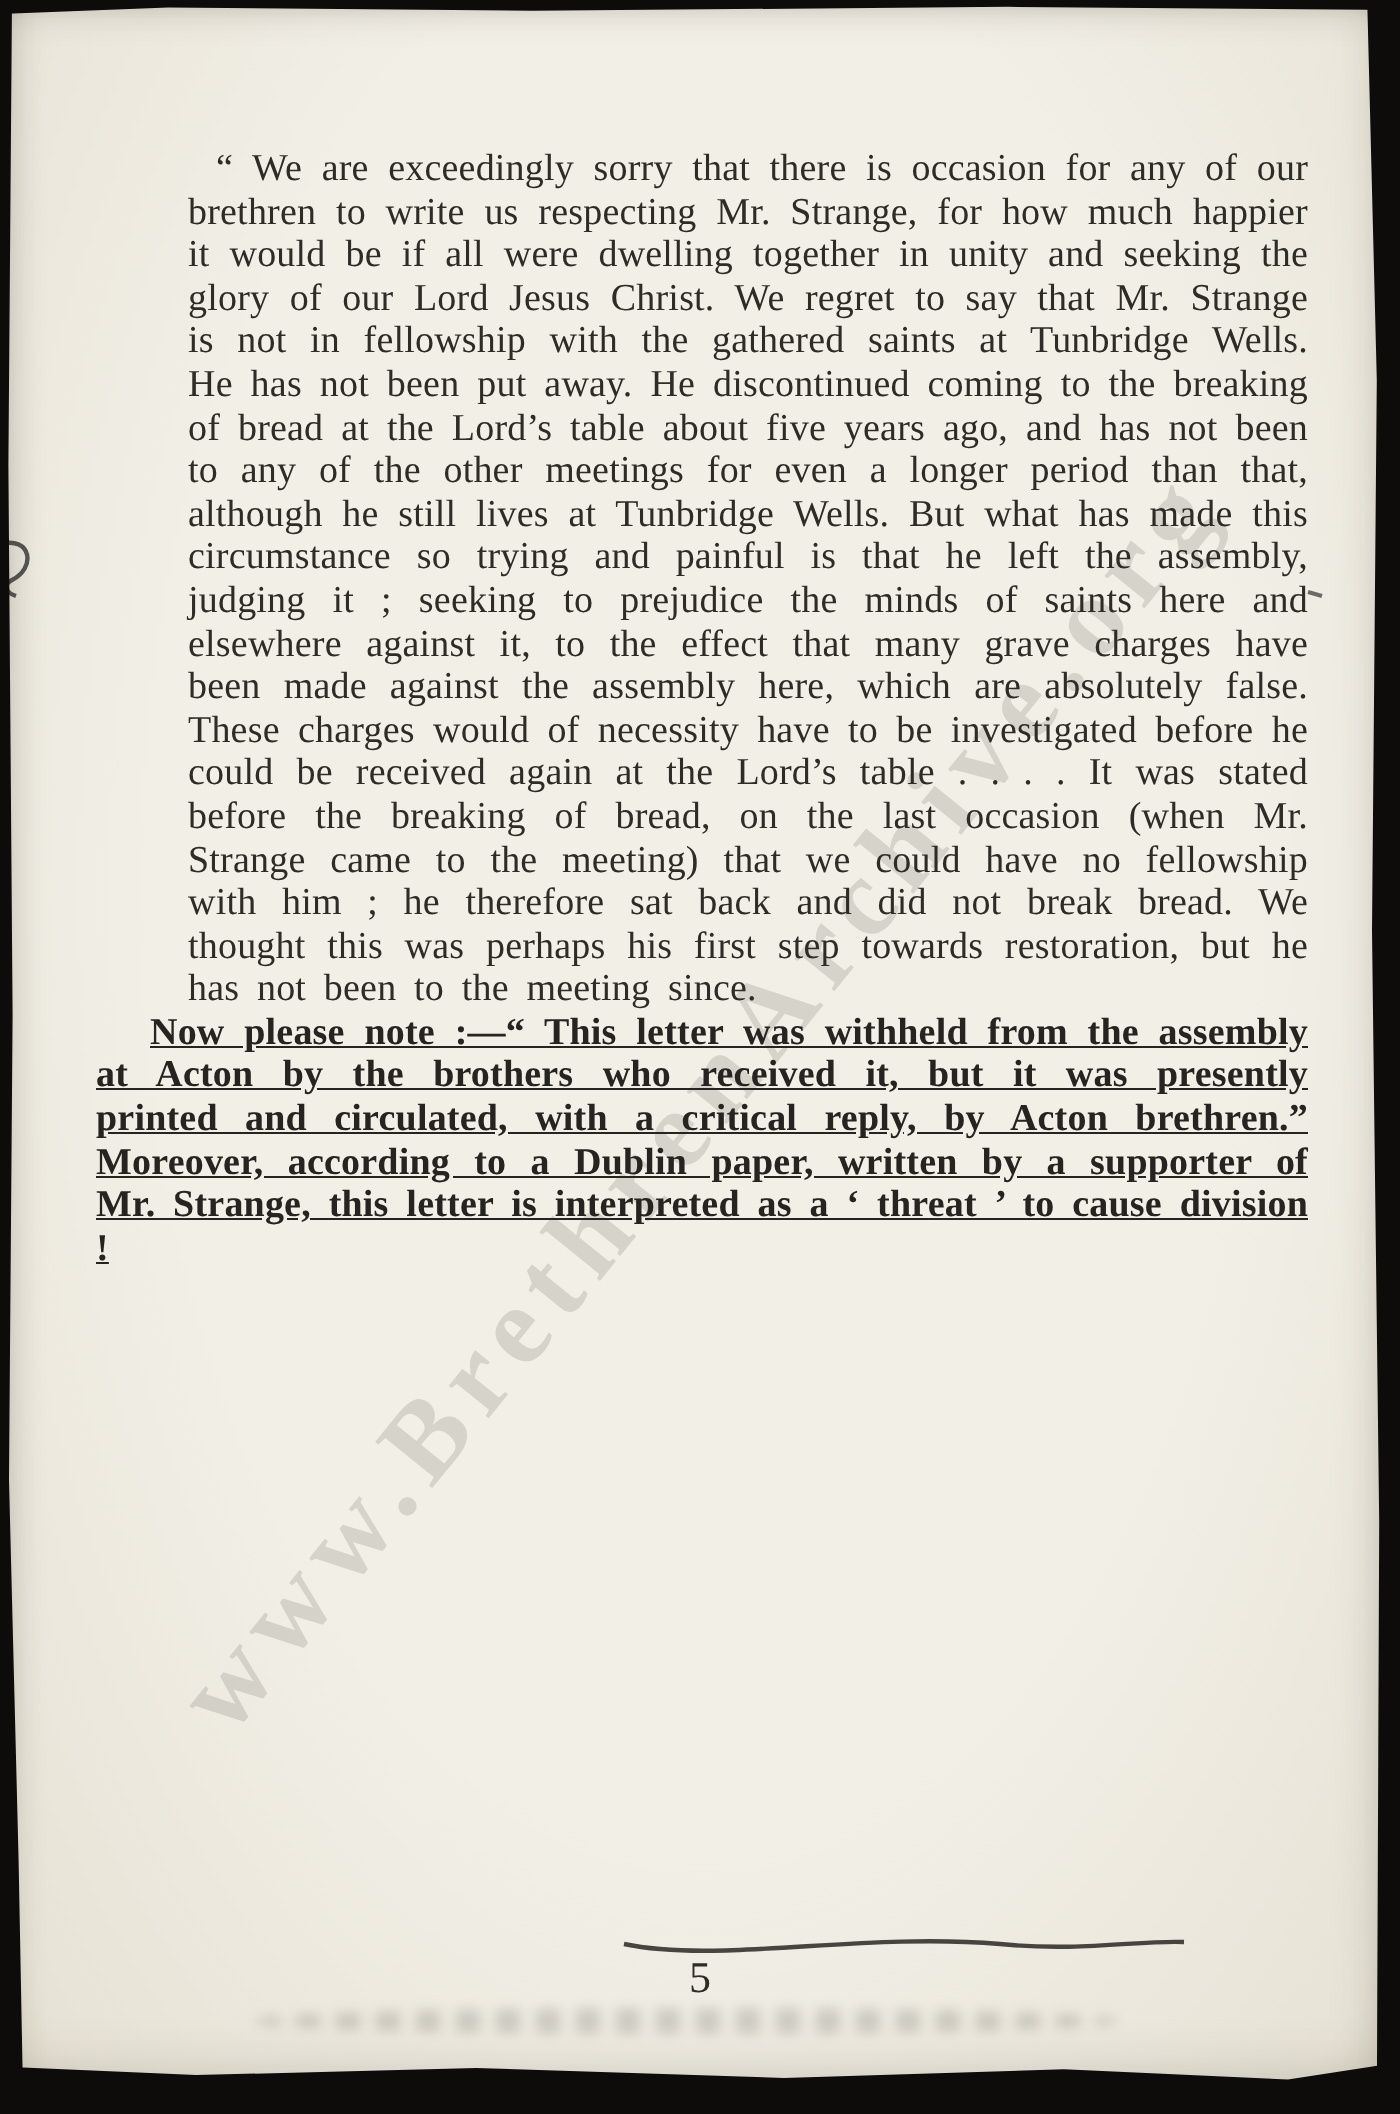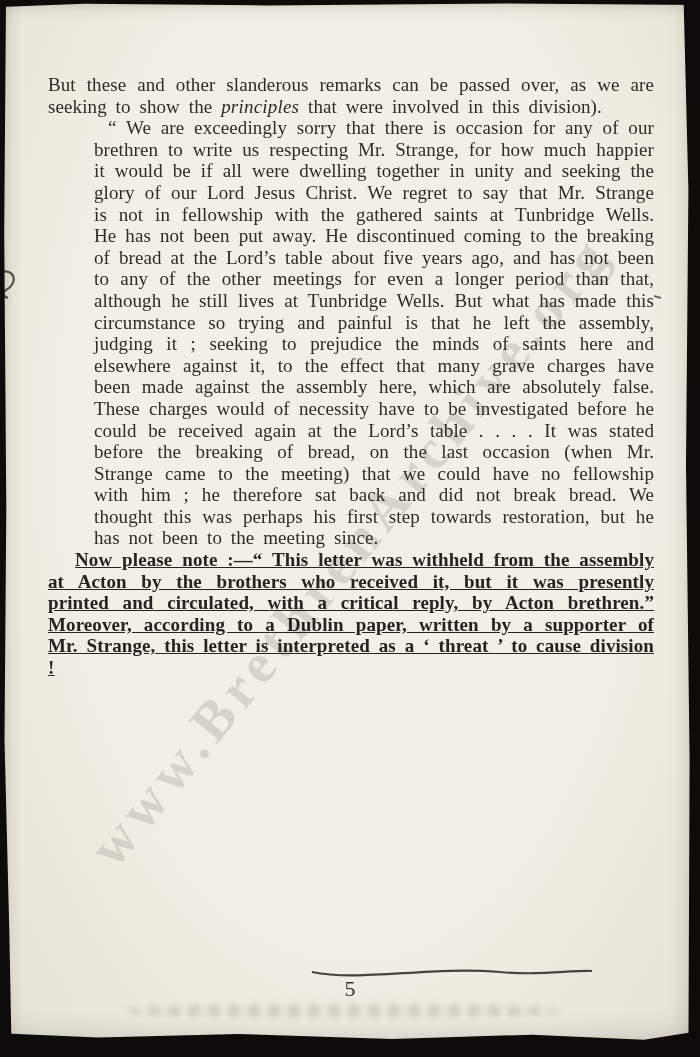--- a/index.html
+++ b/index.html
@@ -69,21 +69,20 @@
   }
 </style>
 </head>
 <body>
 
 <div class="page">
 
   <div class="watermark">www.BrethrenArchive.org</div>
 
   <div class="content">
-    <p class="p1"><span>But these and other slanderous remarks can be passed over, as we are seeking to show the </span><i>principles</i><span> that were involved in this division).</span></p>
 
 
     <div class="quote">
       <p class="q1">“ We are exceedingly sorry that there is occasion for any of our brethren to write us respecting Mr. Strange, for how much happier it would be if all were dwelling together in unity and seeking the glory of our Lord Jesus Christ.  We regret to say that Mr. Strange is not in fellowship with the gathered saints at Tunbridge Wells.  He has not been put away.  He discontinued coming to the breaking of bread at the Lord’s table about five years ago, and has not been to any of the other meetings for even a longer period than that, although he still lives at Tunbridge Wells.  But what has made this circumstance so trying and painful is that he left the assembly, judging it ; seeking to prejudice the minds of saints here and elsewhere against it, to the effect that many grave charges have been made against the assembly here, which are absolutely false.  These charges would of necessity have to be investigated before he could be received again at the Lord’s table . . . . It was stated before the breaking of bread, on the last occasion (when Mr. Strange came to the meeting) that we could have no fellowship with him ; he therefore sat back and did not break bread.  We thought this was perhaps his first step towards restoration, but he has not been to the meeting since.</p>
     </div>
 
     <p class="p3">Now please note :—“ This letter was withheld from the assembly at Acton by the brothers who received it, but it was presently printed and circulated, with a critical reply, by Acton brethren.”  Moreover, according to a Dublin paper, written by a supporter of Mr. Strange, this letter is interpreted as a ‘ threat ’ to cause division !</p>
   </div>
 
   <div class="page-number">5</div>

